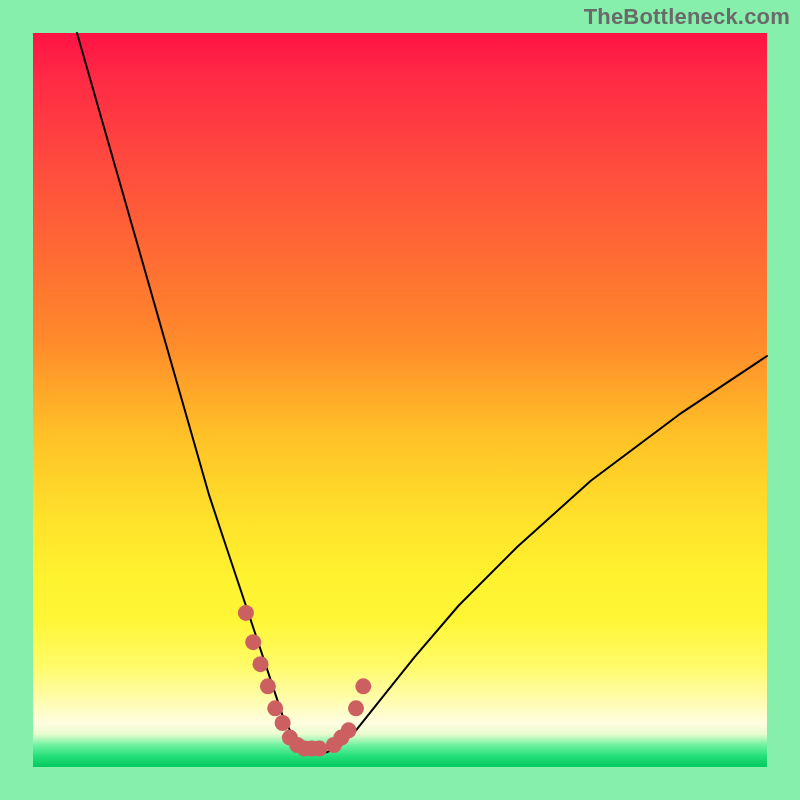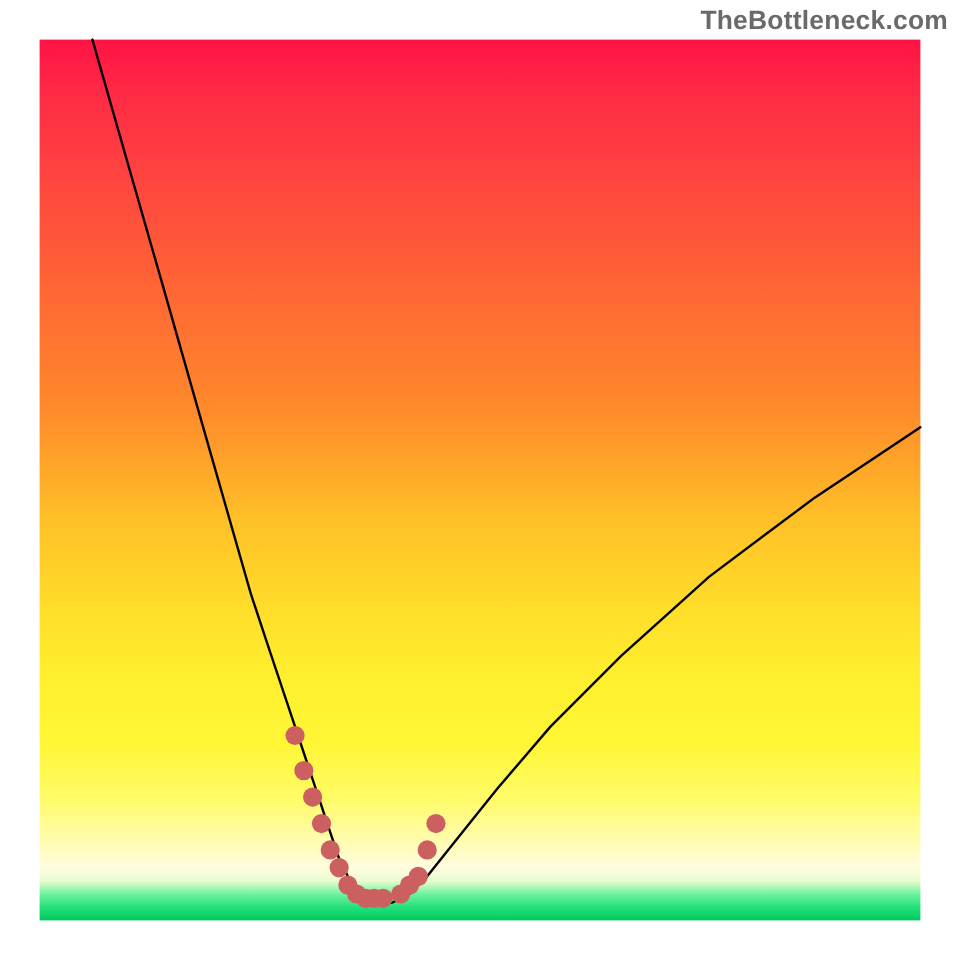--- a/index.html
+++ b/index.html
@@ -8,21 +8,21 @@
     width: 800px;
     height: 800px;
     background: #000;
     overflow: hidden;
     font-family: Arial, Helvetica, sans-serif;
   }
   .frame {
     position: relative;
     width: 800px;
     height: 800px;
-    background: #ffffff;
+    background: #86efac;
   }
   .watermark {
     position: absolute;
     top: 4px;
     right: 10px;
     color: #6a6a6a;
     font-size: 22px;
     font-weight: 600;
     letter-spacing: 0.2px;
     z-index: 10;

